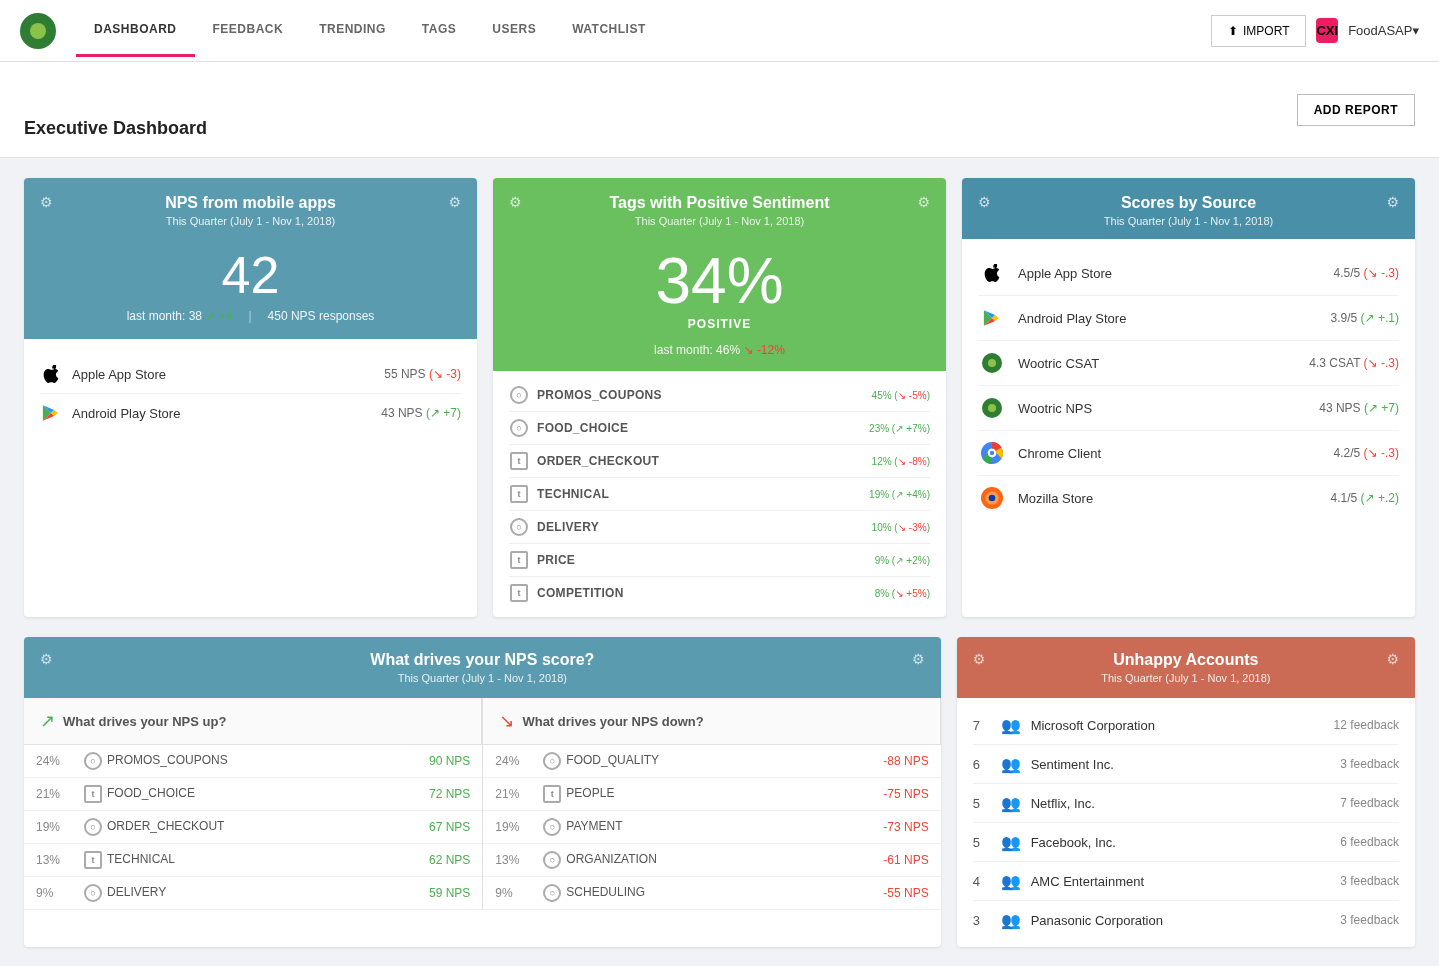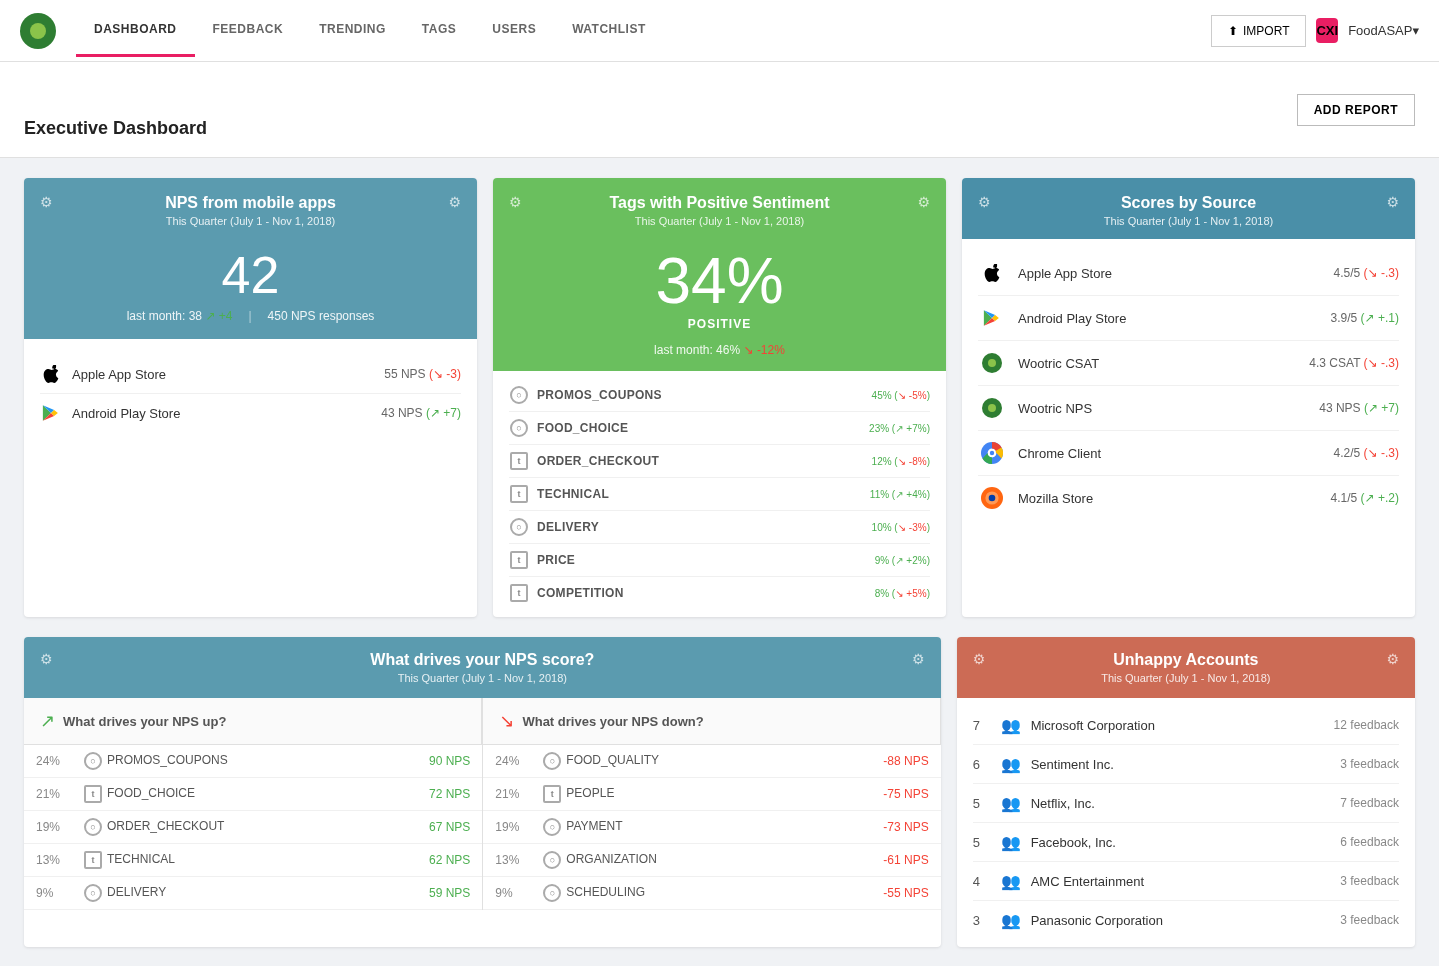--- a/index.html
+++ b/index.html
@@ -233,21 +233,21 @@
             <div class="tag-t">t</div>
           </div>
         <span class="tag-name">ORDER_CHECKOUT</span>
         <span class="tag-score"><span class="score-green">12% (</span><span class="trend-down">↘ -8%</span><span class="score-green">)</span></span>
       </div>
       <div class="tag-row">
         <div class="tag-icon">
             <div class="tag-t">t</div>
           </div>
         <span class="tag-name">TECHNICAL</span>
-        <span class="tag-score"><span class="score-green">11% (</span><span class="trend-up">↗ +4%</span><span class="score-green">)</span></span>
+        <span class="tag-score"><span class="score-green">19% (</span><span class="trend-up">↗ +4%</span><span class="score-green">)</span></span>
       </div>
       <div class="tag-row">
         <div class="tag-icon">
             <div class="tag-circle">○</div>
           </div>
         <span class="tag-name">DELIVERY</span>
         <span class="tag-score"><span class="score-green">10% (</span><span class="trend-down">↘ -3%</span><span class="score-green">)</span></span>
       </div>
       <div class="tag-row">
         <div class="tag-icon">

